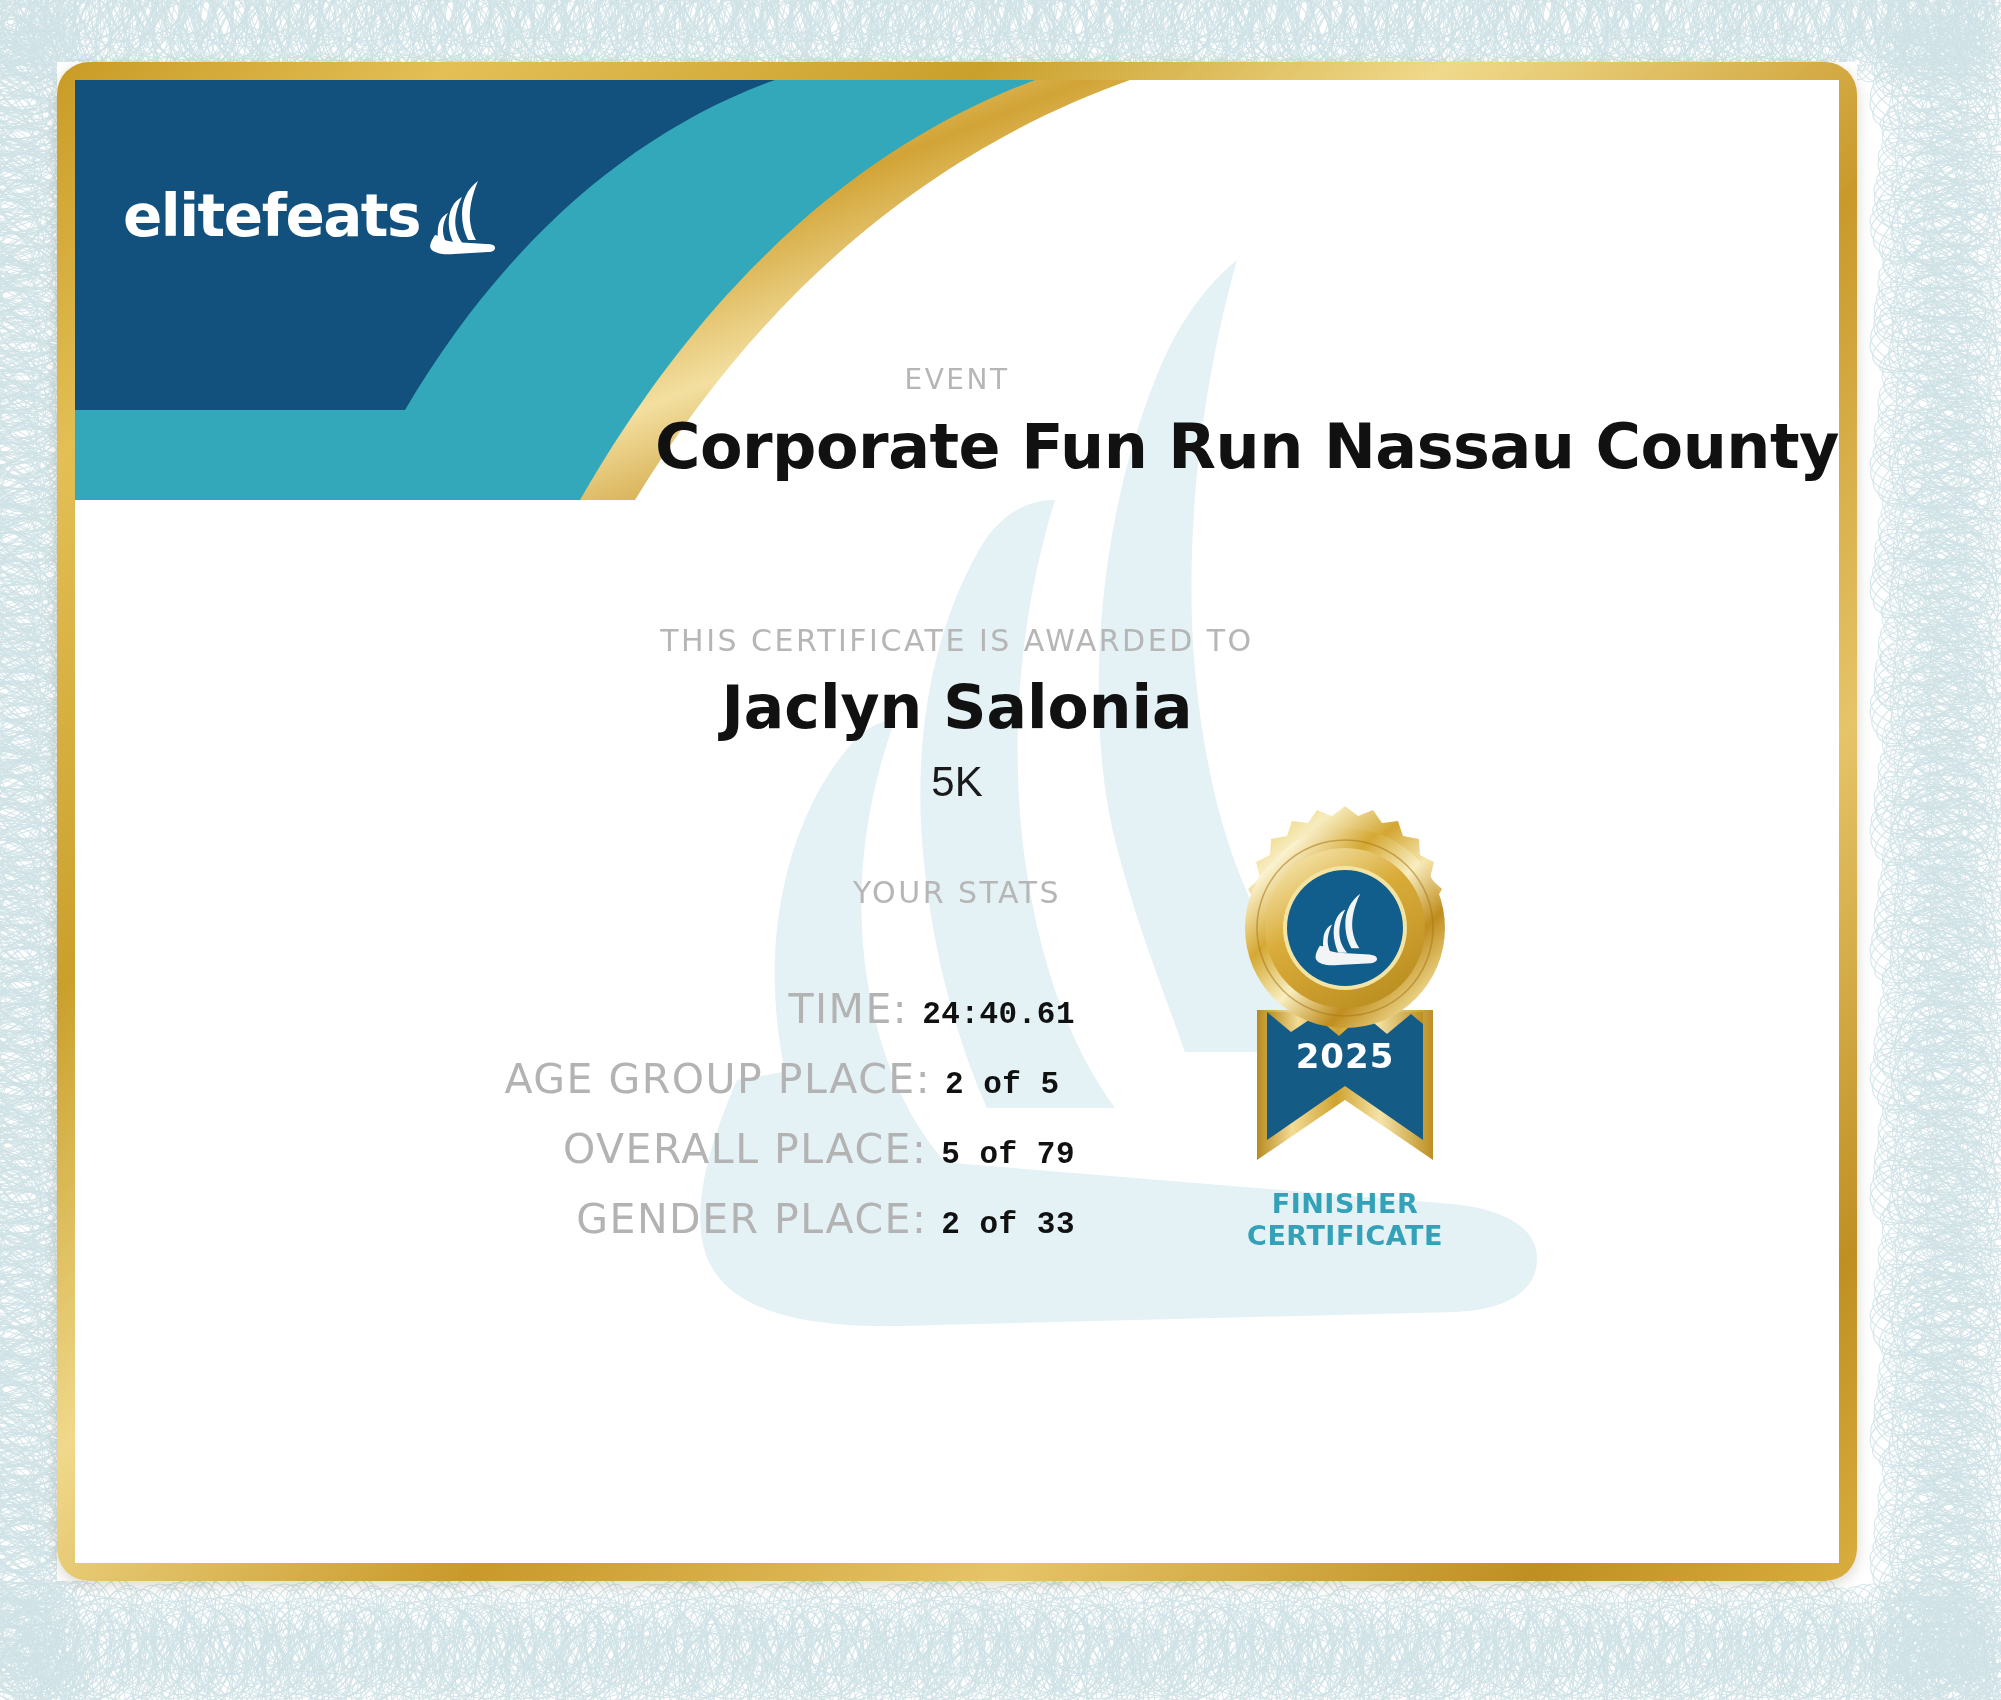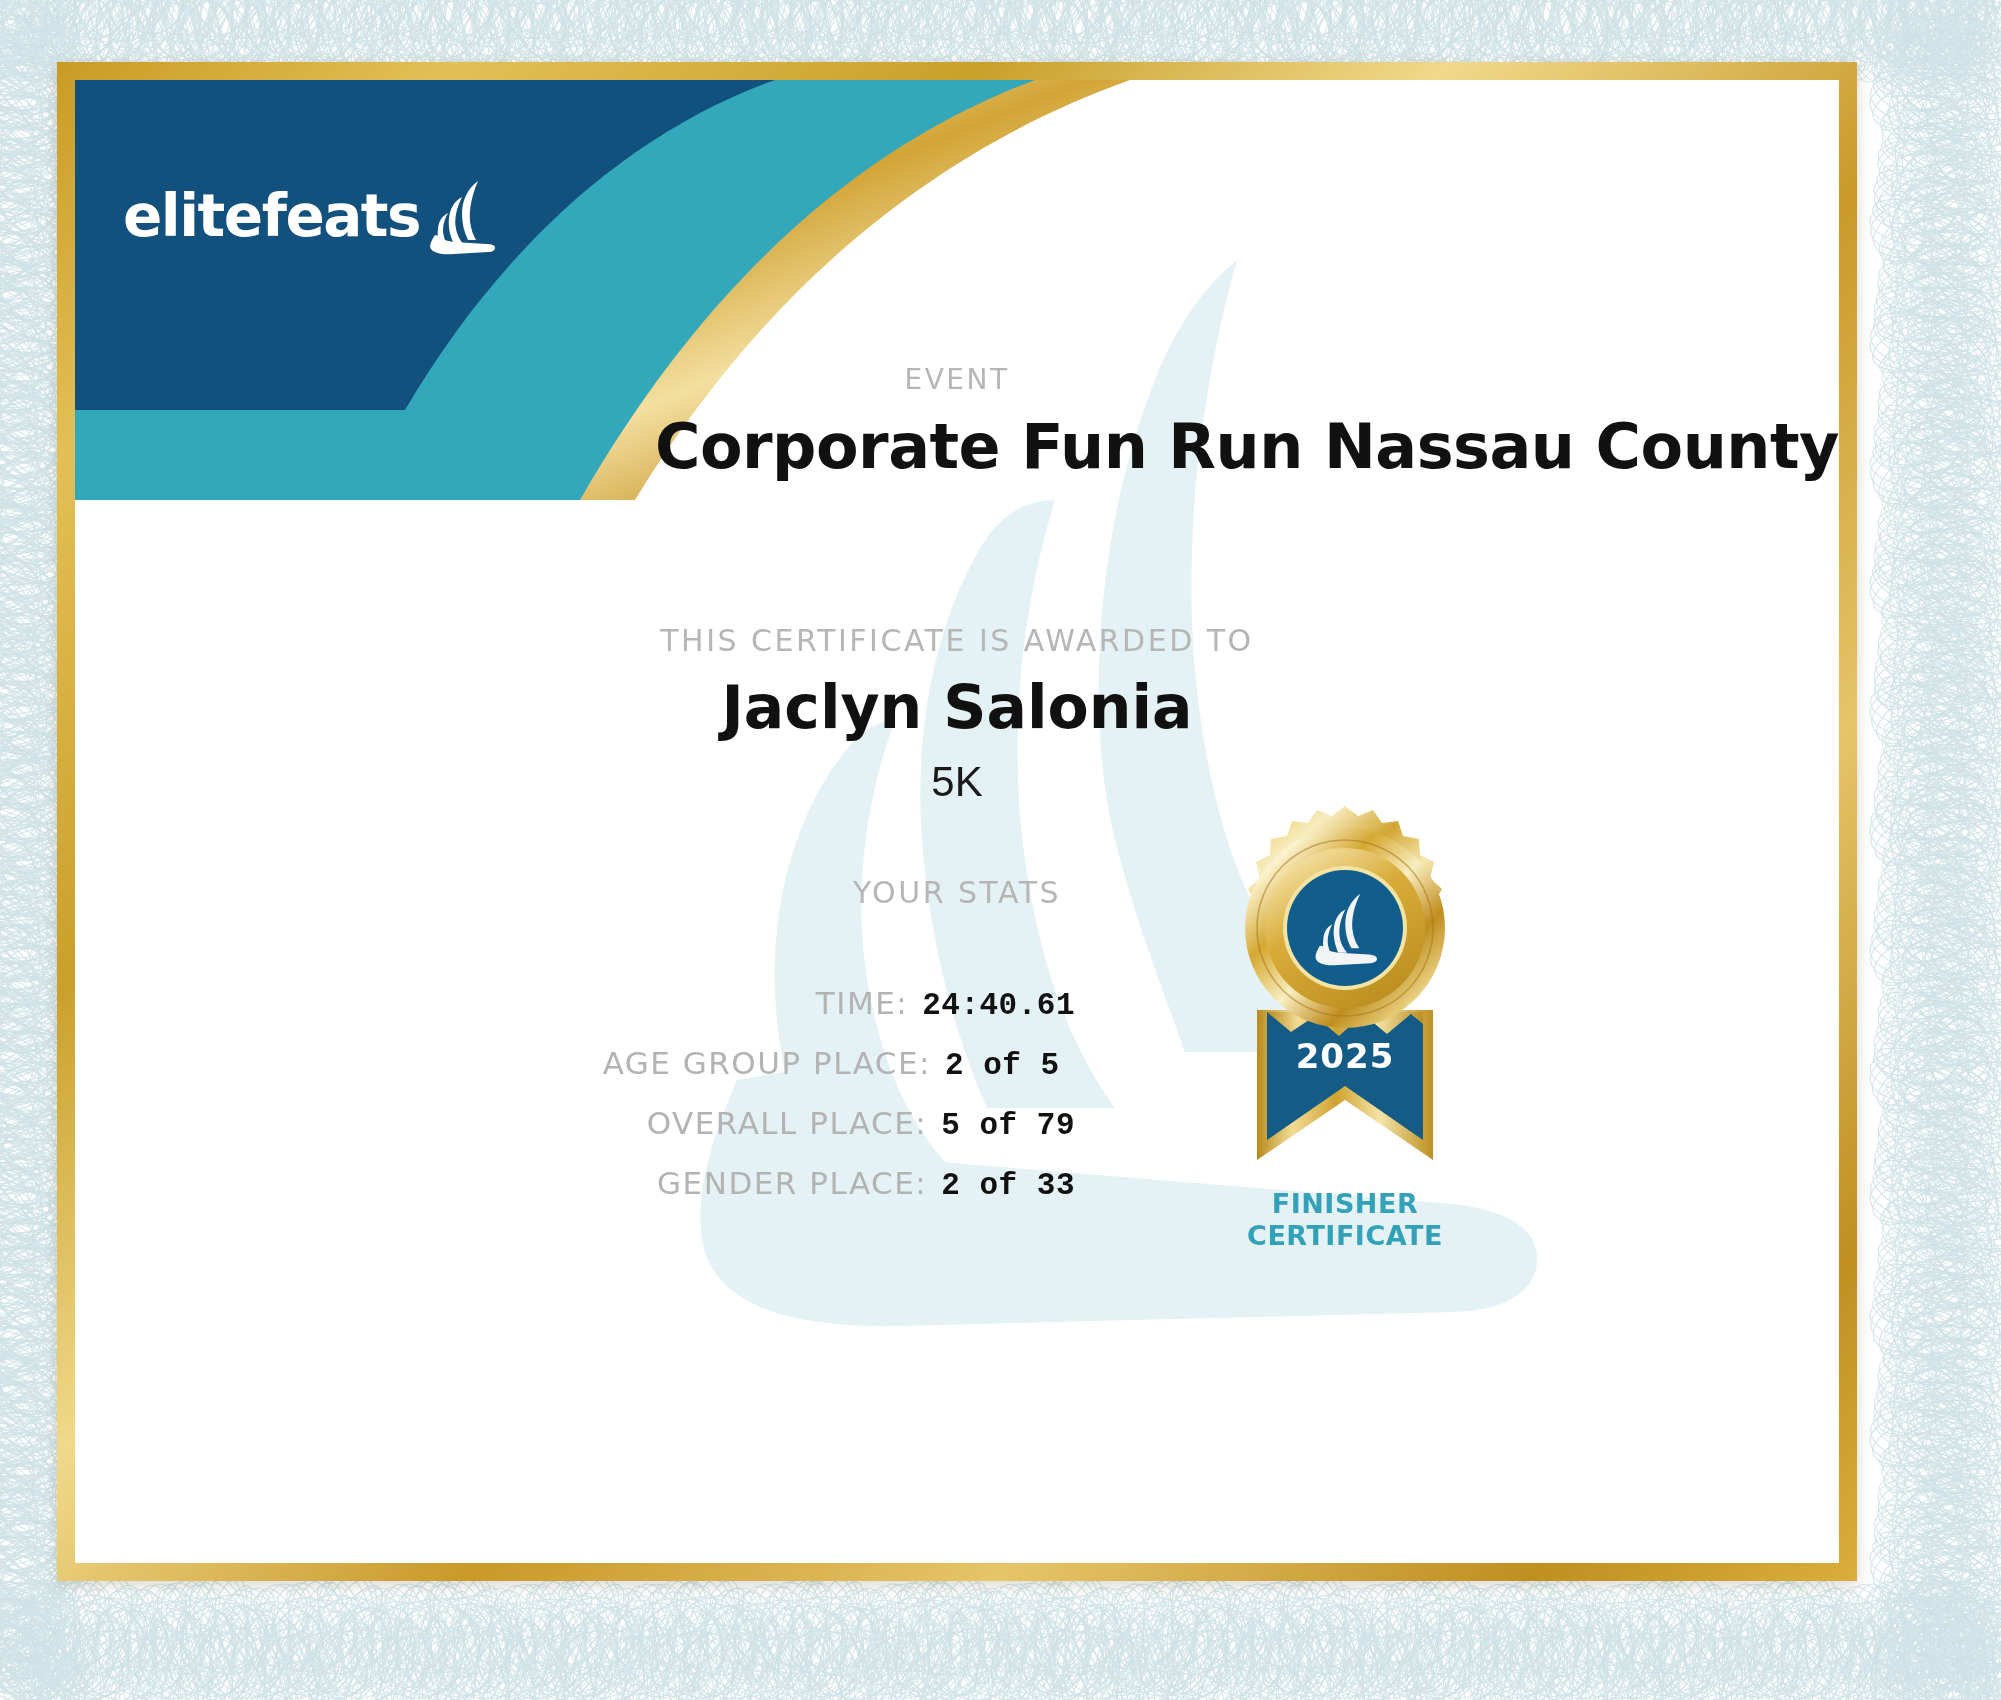--- a/index.html
+++ b/index.html
@@ -42,20 +42,21 @@
         #e3bf56 12%,
         #caa02c 28%,
         #f0d98b 42%,
         #c9992a 58%,
         #e6c468 74%,
         #bf8f22 90%,
         #d9ae3e 100%);
     padding: 16px;
     box-sizing: border-box;
     box-shadow: 0 4px 14px rgba(60,50,20,0.20);
+    border-radius: 32px;
   }
   .inner-canvas {
     position: absolute;
     left: 18px;
     top: 18px;
     right: 18px;
     bottom: 18px;
     background: #ffffff;
     overflow: hidden;
   }
@@ -186,21 +187,21 @@
   }
   .stat-row {
     display: flex;
     align-items: baseline;
     justify-content: flex-end;
     margin-bottom: 22px;
     white-space: nowrap;
   }
   .stat-key {
     font-family: "DejaVu Sans", sans-serif;
-    font-size: 31px;
+    font-size: 41px;
     color: #b3b3b3;
     letter-spacing: 1.5px;
     text-align: right;
   }
   .stat-val {
     font-family: Liberation Mono, monospace;
     font-weight: bold;
     font-size: 31px;
     color: #111111;
     margin-left: 14px;

